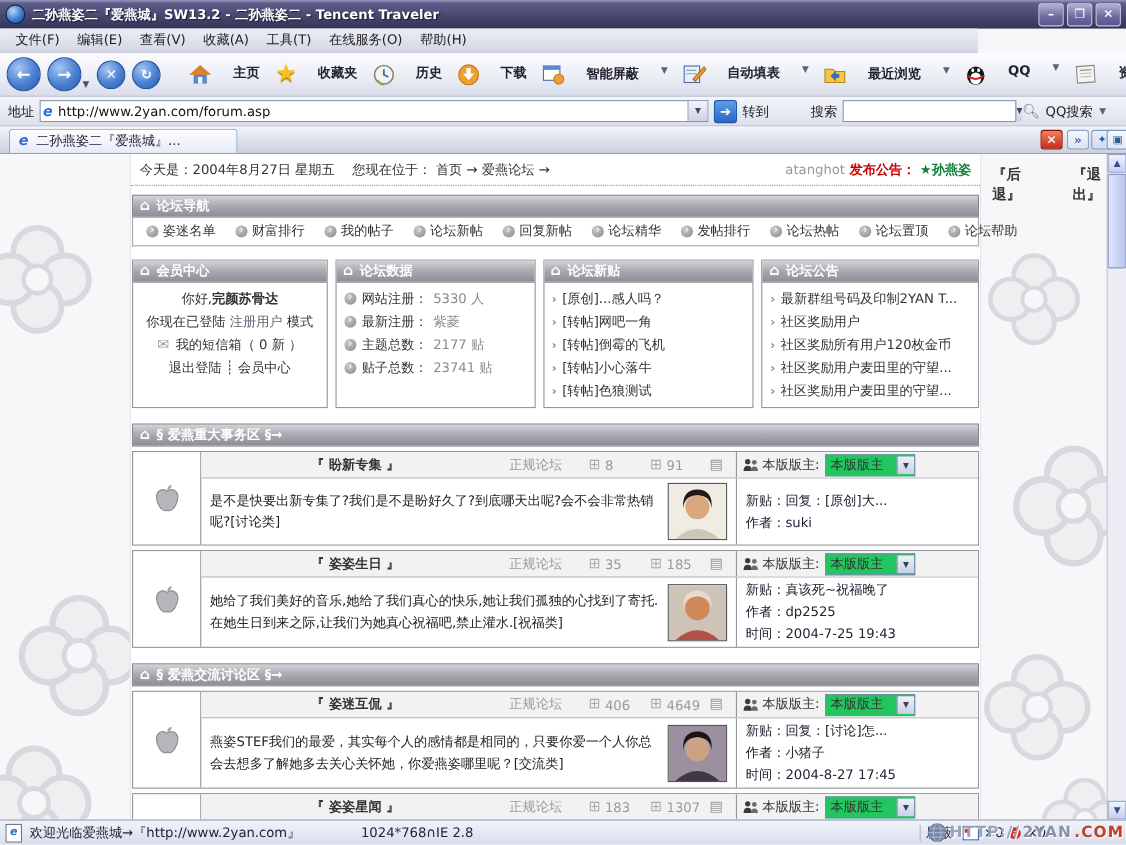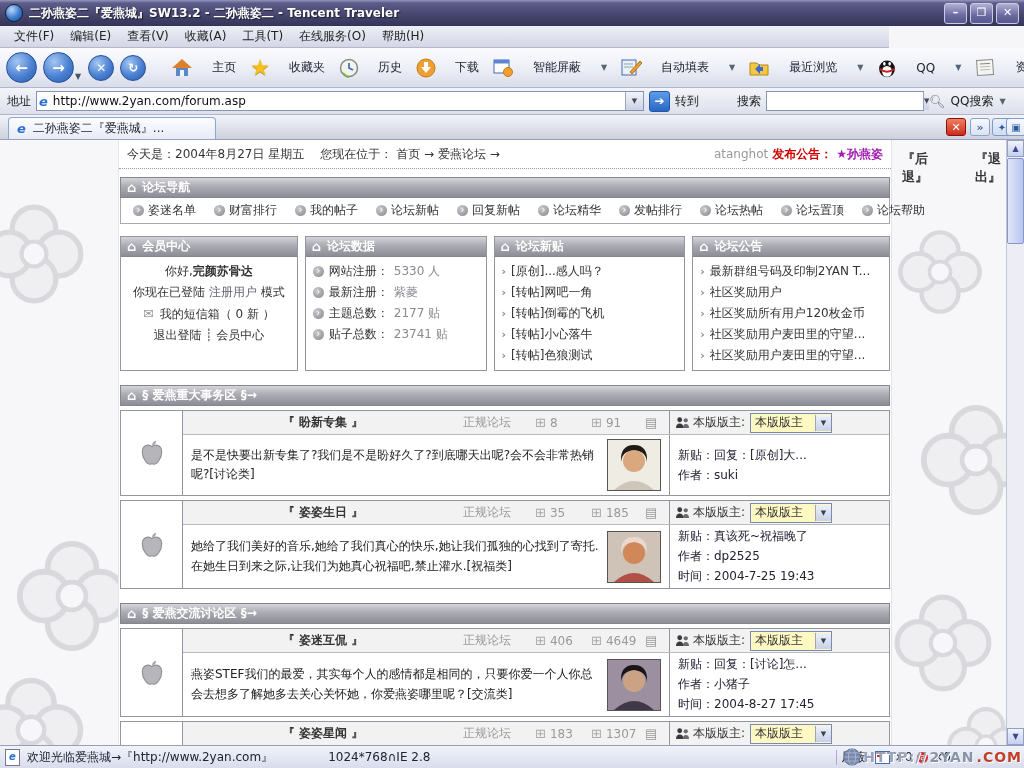--- a/index.html
+++ b/index.html
@@ -30,21 +30,21 @@
   .toolbar{position:absolute;left:0;top:48px;width:1024px;height:40px;
     background:linear-gradient(180deg,#fcfcfe 0%,#eceef6 55%,#d9dcea 100%);
     border-bottom:1px solid #b2b6c8;display:flex;align-items:center;box-sizing:border-box;}
   .nav-circ{width:29px;height:29px;border-radius:50%;margin-left:6px;flex-shrink:0;
     background:radial-gradient(circle at 35% 30%,#a4c6f2,#4a80d2 55%,#2a5aa8);
     border:1px solid #24509a;color:#fff;display:flex;align-items:center;justify-content:center;
     font-size:15px;font-weight:bold;}
   .nav-circ.sm{width:24px;height:24px;font-size:12px;}
   .mini-dd{font-size:8px;color:#456;align-self:flex-end;margin:0 1px 6px 1px;}
   .tsep{width:1px;height:30px;background:#b6bac8;margin:0 9px;}
-  .tool-btn{display:flex;align-items:center;gap:19px;padding:0 7px;color:#223;white-space:nowrap;}
+  .tool-btn{display:flex;align-items:flex-start;gap:19px;padding:0 7px;color:#223;white-space:nowrap;font-weight:bold;}
   .tb-dd{font-size:8px;color:#567;margin-left:1px;}
   .overflow-btn{margin-left:auto;margin-right:6px;color:#4a6fb8;font-weight:bold;font-size:13px;}
   .star{color:#f6c01e;font-size:22px;line-height:20px;text-shadow:0 1px 1px #b8860b;}
 
   
   .addressbar{position:absolute;left:0;top:88px;width:1024px;height:27px;
     background:linear-gradient(180deg,#f4f5fa,#dde0ec);border-bottom:1px solid #b2b6c8;
     display:flex;align-items:center;gap:5px;padding:0 7px;box-sizing:border-box;}
   .field{height:20px;background:#fff;border:1px solid #8494b4;display:flex;align-items:center;box-sizing:border-box;}
   .addr-field{width:608px;}
@@ -75,21 +75,21 @@
   .viewport{position:absolute;left:0;top:140px;width:1024px;height:605px;background:#f7f7f9;overflow:hidden;}
   .flower{position:absolute;}
   .main{position:absolute;left:118px;top:0;width:772px;min-height:640px;background:#fff;
     border-left:1px solid #e4e4e8;border-right:1px solid #e4e4e8;box-sizing:content-box;}
 
   .page-header{display:flex;align-items:center;height:28px;padding:0 8px;
     border-bottom:1px dotted #99a;color:#333;}
   .ph-right{margin-left:auto;display:flex;align-items:center;gap:4px;}
   .ph-user{color:#999;}
   .ph-announce{color:#cc0000;font-weight:bold;}
-  .ph-target{color:#a21caf;font-weight:bold;}
+  .ph-target{color:#15803d;font-weight:bold;}
   .back-exit{position:absolute;left:902px;top:10px;display:flex;gap:24px;
     font-weight:bold;font-size:13px;color:#333;}
 
   .bar{height:19px;background:linear-gradient(180deg,#d4d4da 0%,#ababb3 45%,#8d8d96 100%);
     border:1px solid #85858d;color:#fff;font-weight:bold;display:flex;align-items:center;
     gap:6px;padding:0 6px;}
   .house{font-size:13px;line-height:13px;}
 
   .content-pad{padding:0 1px;}
   .navbar-wrap{margin-top:8px;}
@@ -118,21 +118,21 @@
   .f-main{flex:1;display:flex;flex-direction:column;}
   .f-rowA{height:23px;background:#f2f2f3;border-bottom:1px solid #bbb;display:flex;align-items:center;}
   .f-name{width:280px;text-align:center;font-weight:bold;color:#333;}
   .f-type{width:72px;color:#999;}
   .f-cnt{width:56px;color:#999;display:flex;align-items:center;gap:4px;}
   .f-cnt2{width:54px;}
   .gicon{color:#aaa;font-size:13px;line-height:13px;}
   .f-listicon{width:24px;color:#999;font-size:13px;}
   .f-mod{flex:1;align-self:stretch;border-left:1px solid #95959d;display:flex;align-items:center;
     gap:3px;padding:0 5px;background:#f2f2f3;color:#333;}
-  .sel{height:18px;border:1px solid #7a8ab0;background:#fef9c3;display:flex;align-items:center;margin-left:2px;}
+  .sel{height:18px;border:1px solid #7a8ab0;background:#22c55e;display:flex;align-items:center;margin-left:2px;}
   .sel-txt{width:56px;padding:0 4px;white-space:nowrap;overflow:hidden;}
   .sel-btn{width:15px;height:16px;background:linear-gradient(180deg,#eef1f8,#c9d1e8);
     border-left:1px solid #98a4c0;font-size:7px;line-height:16px;text-align:center;color:#345;}
   .f-rowB{display:flex;min-height:55px;}
   .f-desc{width:486px;box-sizing:border-box;padding:4px 8px;display:flex;align-items:center;gap:8px;
     color:#222;line-height:1.6;}
   .desc-text{flex:1;}
   .avatar{width:52px;height:50px;border:1px solid #555;flex-shrink:0;}
   .f-latest{flex:1;border-left:1px solid #95959d;padding:3px 8px;display:flex;flex-direction:column;
     justify-content:center;gap:3px;color:#223;white-space:nowrap;overflow:hidden;}

